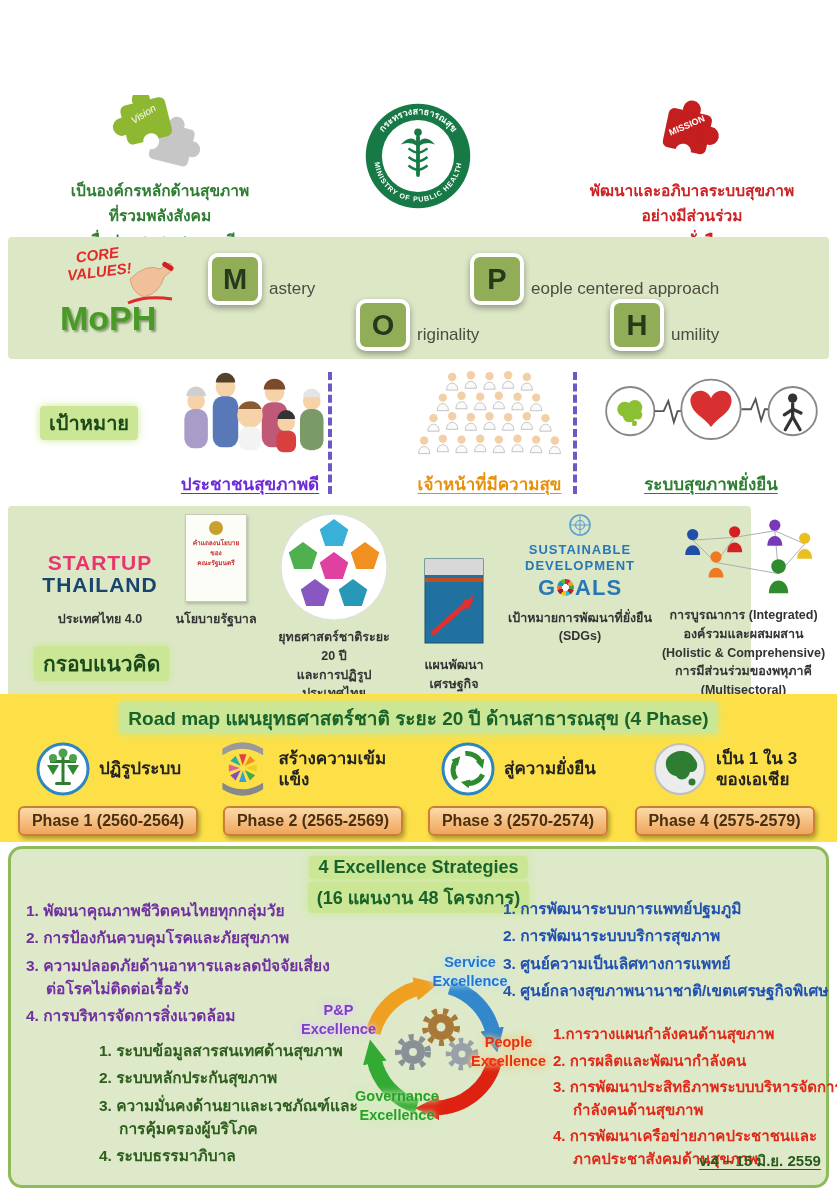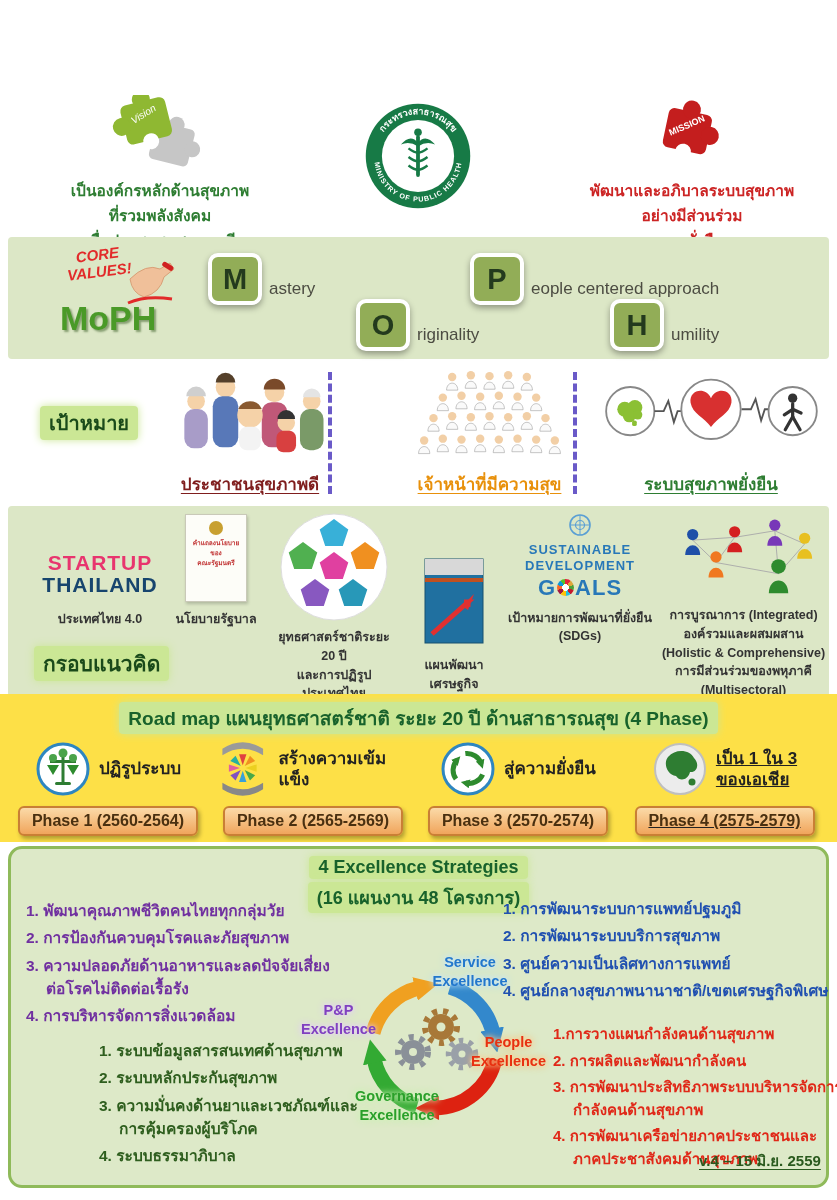--- a/index.html
+++ b/index.html
@@ -32,24 +32,24 @@
         box-shadow:0 3px 6px rgba(0,0,0,.35);display:flex;align-items:center;justify-content:center;
         font-size:29px;font-weight:bold;color:#233a1d;}
   .vword{font-size:17px;color:#4c4c42;padding-bottom:6px;}
   
   .goals{position:absolute;top:362px;left:0;width:705px;height:143px;background:#fff;}
   .hl{background:#cbe795;border-radius:4px;box-shadow:0 0 8px #cbe795;padding:1px 9px;}
   .goals-label{position:absolute;left:40px;top:44px;font-size:20px;font-weight:bold;color:#1a4a1a;}
   .goal-item{position:absolute;top:2px;text-align:center;}
   .goal-cap{display:inline-block;margin-top:4px;font-size:17px;font-weight:bold;
             text-decoration:underline;text-underline-offset:3px;}
-  .cap-blue{color:#7f1d1d;} .cap-orange{color:#e8900a;} .cap-green{color:#2e7d32;}
+  .cap-blue{color:#6d28d9;} .cap-orange{color:#e8900a;} .cap-green{color:#2e7d32;}
   .gdiv{position:absolute;top:10px;height:122px;border-left:4px dashed #6a5ac8;width:0;}
   
-  .fw{position:absolute;top:506px;left:8px;width:821px;height:191px;}
+  .fw{position:absolute;top:506px;left:8px;width:743px;height:191px;}
   .fw-item{position:absolute;text-align:center;}
   .fw-cap{margin-top:8px;font-size:12.5px;line-height:1.5;color:#333;font-weight:bold;}
   .fw-label{position:absolute;left:26px;bottom:16px;font-size:21px;font-weight:bold;color:#1a4a1a;}
   .st-l1{font-size:21px;font-weight:bold;letter-spacing:1px;color:#e8356e;line-height:1.05;}
   .st-l2{font-size:21px;font-weight:bold;letter-spacing:1px;color:#17456e;line-height:1.05;}
   .pbook{width:60px;height:80px;margin:0 auto;background:#fdfdf8;border:1px solid #c9c9b8;
          box-shadow:1px 2px 3px rgba(0,0,0,.2);padding-top:6px;}
   .pbook .emb{width:14px;height:14px;margin:0 auto 3px;border-radius:50%;background:#c8a030;}
   .pbook .bl{font-size:6.5px;color:#c03030;line-height:1.5;font-weight:bold;}
   .sdg .s1{font-size:13px;font-weight:bold;color:#2878b8;letter-spacing:1px;line-height:1.25;}
@@ -433,21 +433,21 @@
             <path d="M16,38 A15,15 0 0 1 17,19" marker-end="url(#ra)"></path>
             <path d="M16,38 A15,15 0 0 1 17,19" transform="rotate(120,28,28)" marker-end="url(#ra)"></path>
             <path d="M16,38 A15,15 0 0 1 17,19" transform="rotate(240,28,28)" marker-end="url(#ra)"></path>
           </g>
         </svg>
         <div class="ph-goal pre">สู่ความยั่งยืน</div>
       </div>
       <div class="ph-box">Phase 3 (2570-2574)</div>
     </div>
 
-    <div class="phase" style="left:622px;width:205px;text-decoration:underline;">
+    <div class="phase" style="left:622px;width:205px;">
       <div class="ph-row">
         <svg width="56" height="56" viewBox="0 0 56 56">
           <circle cx="28" cy="28" r="25" fill="#ececec" stroke="#bfbfbf" stroke-width="2"></circle>
           <path d="M16,16 C24,7 38,9 42,17 C48,23 45,32 38,31 C36,39 28,41 24,35 C15,34 11,22 16,16 Z" fill="#2e7d32"></path>
           <circle cx="40" cy="41" r="3.5" fill="#2e7d32"></circle>
         </svg>
         <div class="ph-goal pre">เป็น 1 ใน 3
 ของเอเชีย</div>
       </div>
       <div class="ph-box">Phase 4 (2575-2579)</div>

